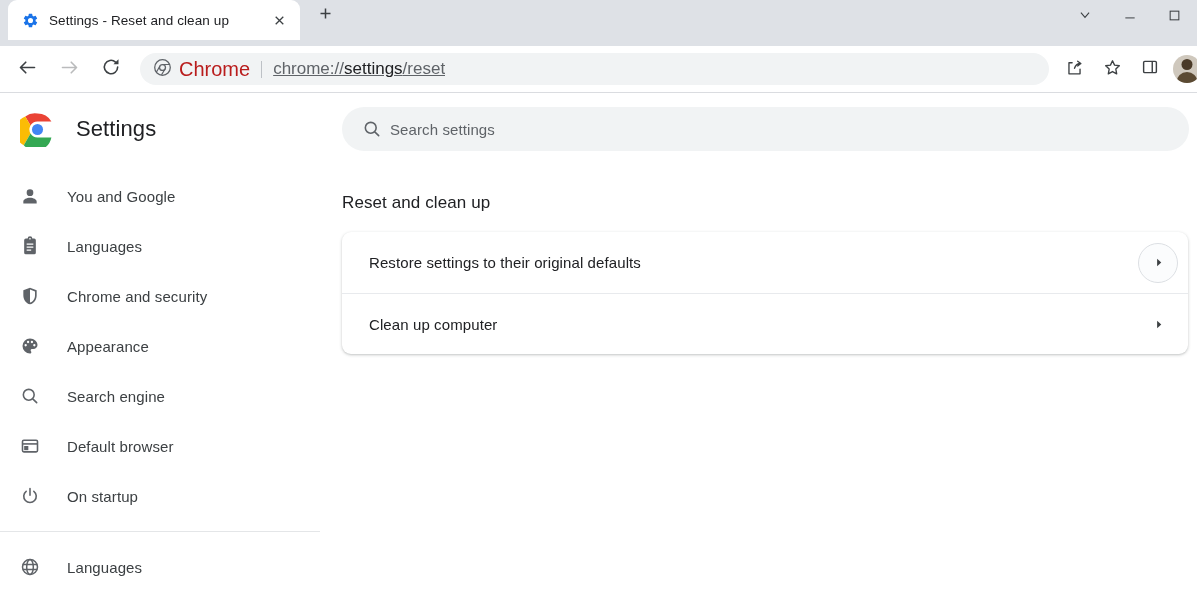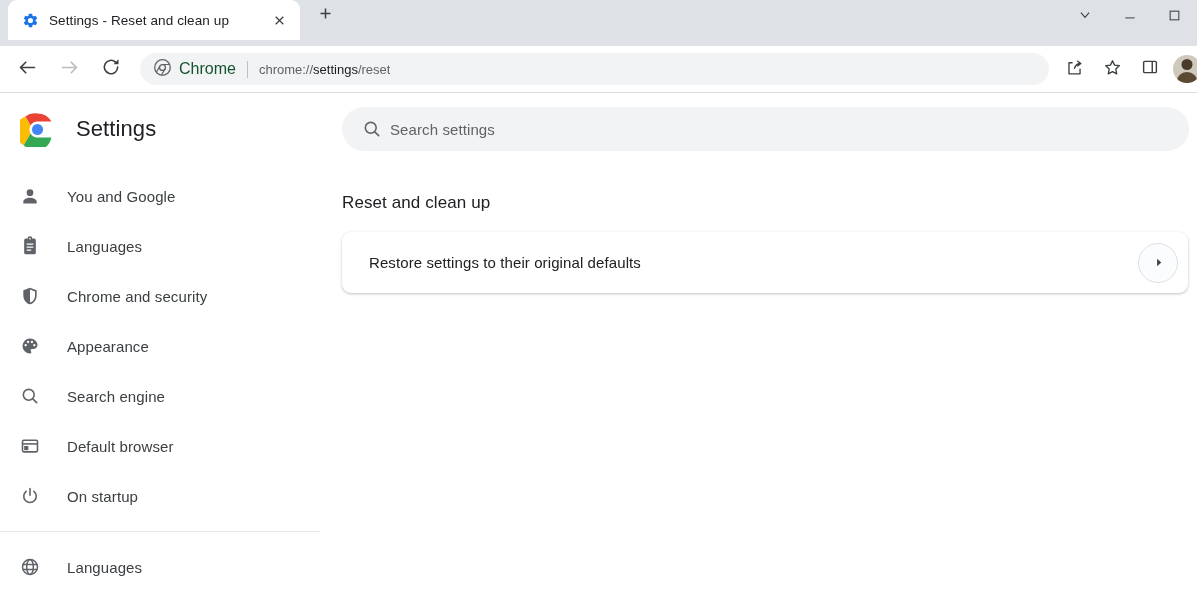--- a/index.html
+++ b/index.html
@@ -127,38 +127,39 @@
     min-width: 0;
   }
 
   .omni-chip {
     display: flex;
     align-items: center;
     gap: 8px;
     flex: 0 0 auto;
   }
   .omni-chip-label {
-    font-size: 16px;
-    color: #14532d;
+    font-size: 20px;
+    color: #b91c1c;
     white-space: nowrap;
     text-align: right;
   }
   .omni-sep {
     width: 1px;
     height: 17px;
     background: #bdc1c6;
     flex: 0 0 1px;
     margin: 0 2px;
   }
   .omni-url {
-    font-size: 13px;
+    font-size: 17px;
     color: #5f6368;
     white-space: nowrap;
     overflow: hidden;
     text-overflow: ellipsis;
+    text-decoration: underline;
   }
   .omni-url .strong { color: #202124; }
 
   .tbicon {
     width: 32px;
     height: 32px;
     flex: 0 0 32px;
     border-radius: 50%;
     display: flex;
     align-items: center;
@@ -581,16 +582,24 @@
 
       <div class="card-row">
         <span class="row-label">Restore settings to their original defaults</span>
         <span class="row-arrow-ring">
           <svg width="11" height="11" viewBox="0 0 24 24">
               <path fill="#3c4043" d="M9 4l9 8-9 8z"></path>
             </svg>
         </span>
       </div>
 
+      <div class="card-row">
+        <span class="row-label">Clean up computer</span>
+        <span class="row-arrow">
+          <svg width="11" height="11" viewBox="0 0 24 24">
+              <path fill="#3c4043" d="M9 4l9 8-9 8z"></path>
+            </svg>
+        </span>
+      </div>
 
     </div>
   </div>
 </div>
 
 </body></html>

